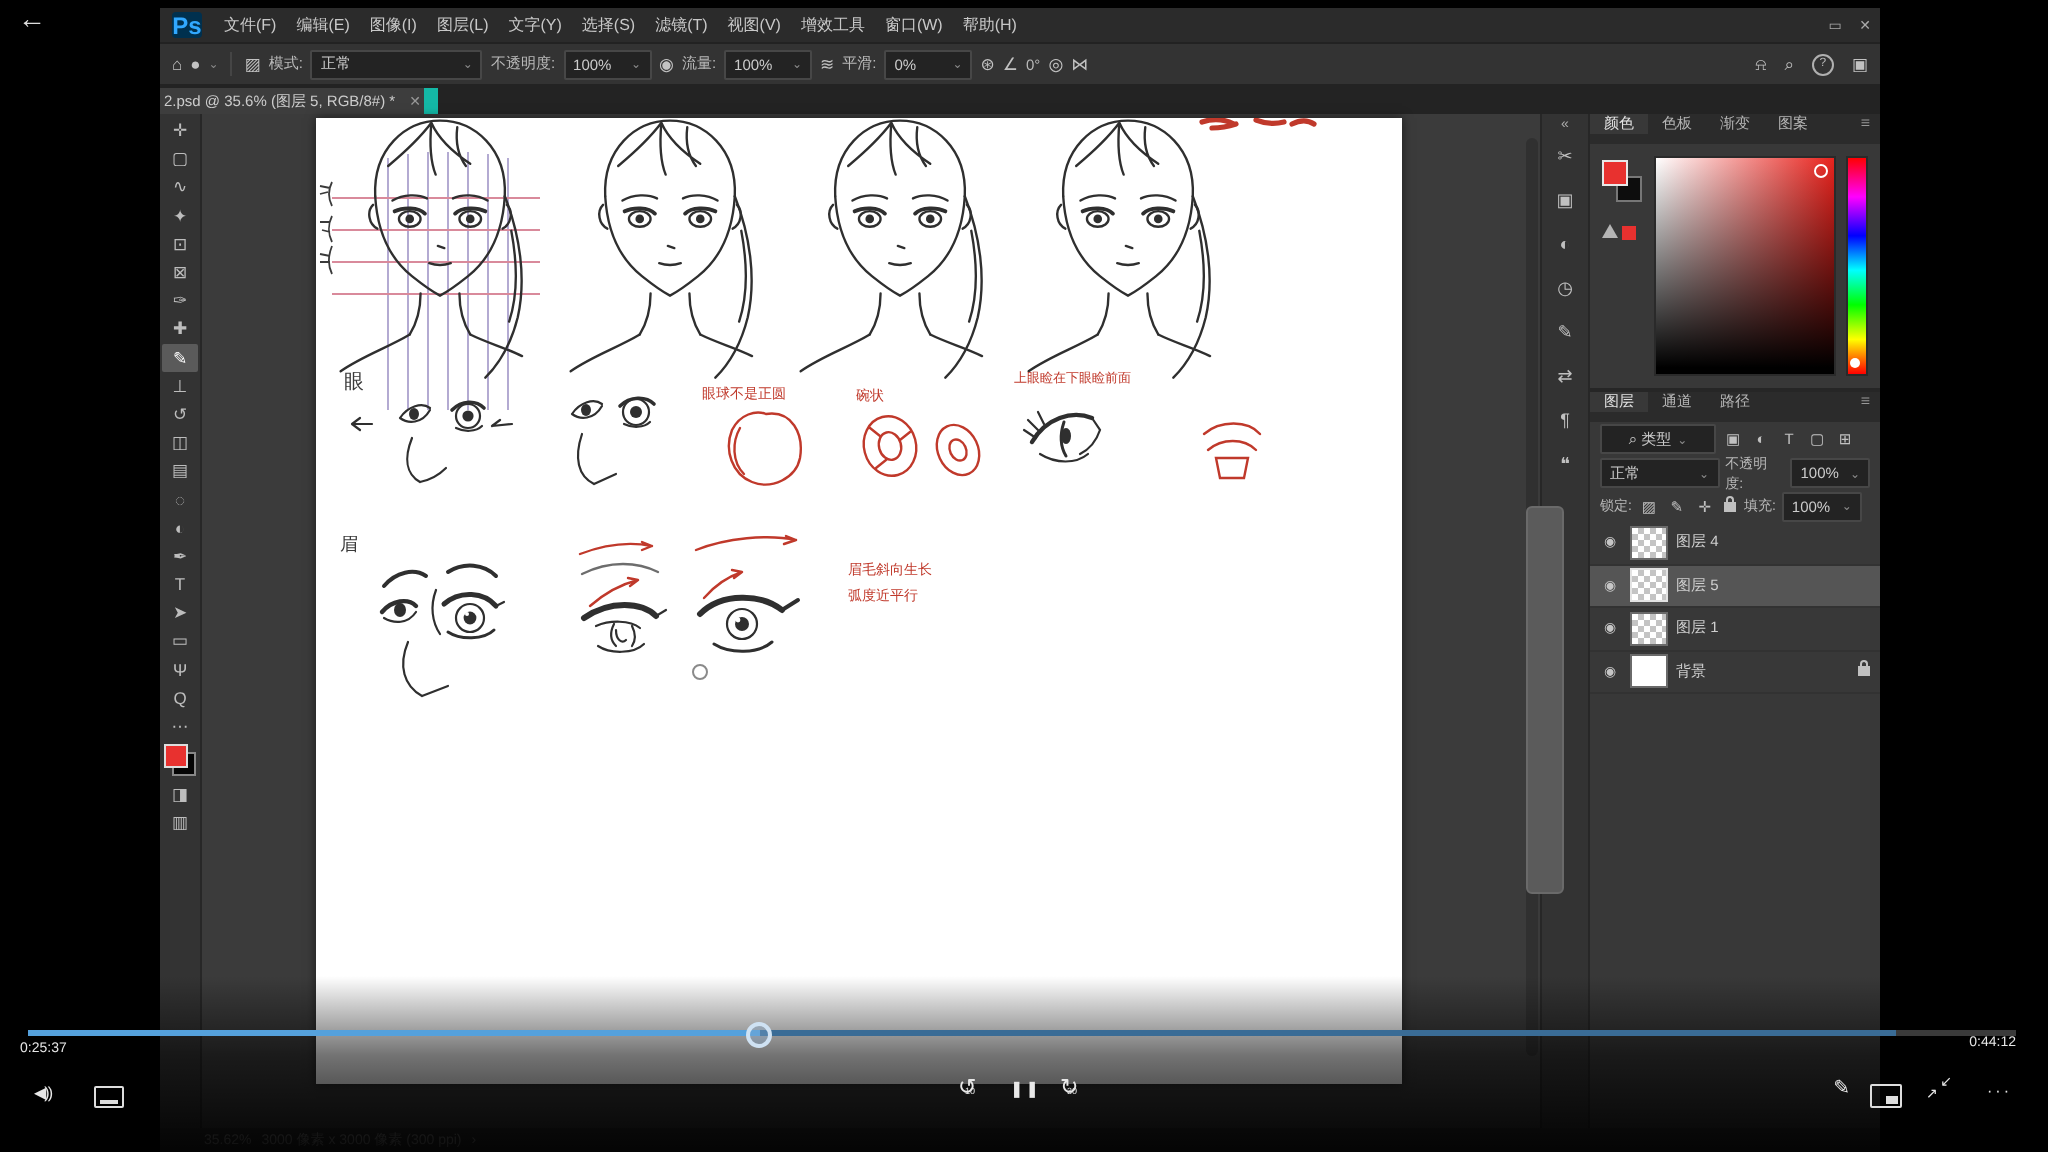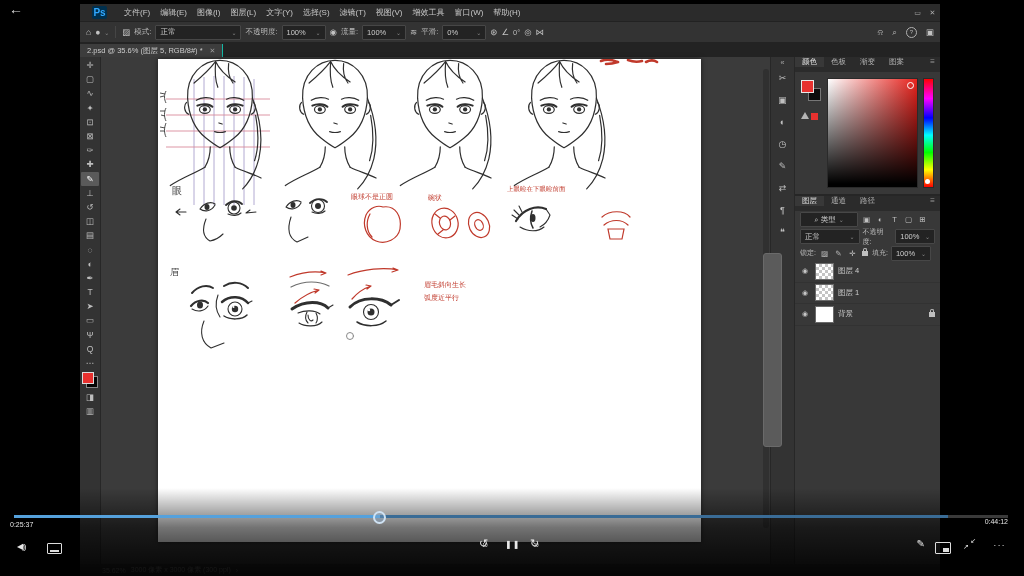--- a/index.html
+++ b/index.html
@@ -3,37 +3,37 @@
 <meta charset="utf-8">
 <style>
   html,body{margin:0;padding:0}
   body{width:1024px;height:576px;background:#000;font-family:"Liberation Sans",sans-serif;overflow:hidden;position:relative}
   .stage{position:absolute;inset:0}
   .back{position:absolute;left:9px;top:1px;color:#ddd;font-size:14px;z-index:9;cursor:pointer}
 
   
   .ps{position:absolute;left:80px;top:4px;width:860px;height:572px;background:#2e2e2e;display:flex;flex-direction:column}
   .menubar{height:17px;background:#2b2b2b;display:flex;align-items:center;font-size:8px;color:#c8c8c8;flex:0 0 auto}
-  .pslogo{width:15px;height:13px;background:#00304e;color:#31a8ff;font-size:10px;font-weight:bold;display:flex;align-items:center;justify-content:center;border-radius:2px;margin:0 12px}
+  .pslogo{width:15px;height:13px;background:#00304e;color:#31a8ff;font-size:12px;font-weight:bold;display:flex;align-items:center;justify-content:center;border-radius:2px;margin:0 6px}
   .mi{padding:0 5px;white-space:nowrap}
   .mb-spacer{flex:1}
   .wc{width:15px;text-align:center;font-size:7px;color:#aaa}
 
   .optionsbar{height:20px;background:#333;border-top:1px solid #222;border-bottom:1px solid #232323;display:flex;align-items:center;font-size:7.5px;color:#b9b9b9;gap:4px;padding:0 6px;flex:0 0 auto}
   .ob-ico{font-size:8.5px;color:#c2c2c2}
   .ob-sep{width:1px;height:12px;background:#454545;margin:0 2px}
   .sel{background:#232323;border:1px solid #474747;border-radius:1px;height:13px;display:inline-flex;align-items:center;gap:3px;padding:0 4px;font-size:7.5px;color:#ccc}
   .sel .cv{color:#8a8a8a;font-size:6px}
   .sel.w80{width:76px;justify-content:space-between}
   .sel.w34{width:34px;justify-content:space-between}
   .ob-right{margin-left:auto;display:flex;gap:9px;align-items:center}
   .help-circ{width:9px;height:9px;border:1px solid #b0b0b0;border-radius:50%;font-size:6px;display:flex;align-items:center;justify-content:center}
 
   .tabbar{height:14px;background:#232323;display:flex;align-items:flex-end;flex:0 0 auto}
-  .doctab{height:13px;background:#3d3d3d;color:#ccc;font-size:7.5px;display:flex;align-items:center;gap:7px;padding:0 7px;border-right:1px solid #14b8a6;white-space:nowrap}
+  .doctab{height:13px;background:#3d3d3d;color:#ccc;font-size:7.5px;display:flex;align-items:center;gap:7px;padding:0 2px;border-right:7px solid #14b8a6;white-space:nowrap}
   .tabx{color:#999;font-size:7px}
 
   .main{flex:1;display:flex;min-height:0}
   .toolbar{width:20px;background:#333;border-right:1px solid #272727;display:flex;flex-direction:column;align-items:center;padding-top:1px;flex:0 0 auto}
   .tool{width:18px;height:14.2px;display:flex;align-items:center;justify-content:center;font-size:8.5px;color:#bdbdbd}
   .tool.selt{background:#5a5a5a;color:#fff;border-radius:1px}
   .swatches{position:relative;width:16px;height:16px;margin:2px 0}
   .swfg{position:absolute;left:0;top:0;width:10px;height:10px;border:1px solid #ddd;z-index:2}
   .swbg{position:absolute;right:0;bottom:0;width:10px;height:10px;background:#050505;border:1px solid #888}
 
@@ -432,20 +432,25 @@
               <span>100%</span>
               <span class="cv">⌄</span>
             </span>
           </div>
           <div class="layer-list">
             <div class="layer">
               <span class="eye">◉</span>
               <span class="thumb"></span>
               <span>图层 4</span>
             </div>
+            <div class="layer selected">
+              <span class="eye">◉</span>
+              <span class="thumb"></span>
+              <span>图层 5</span>
+            </div>
             <div class="layer">
               <span class="eye">◉</span>
               <span class="thumb"></span>
               <span>图层 1</span>
             </div>
             <div class="layer">
               <span class="eye">◉</span>
               <span class="thumb white"></span>
               <span>背景</span>
               <span class="mini-lock lk"></span>

